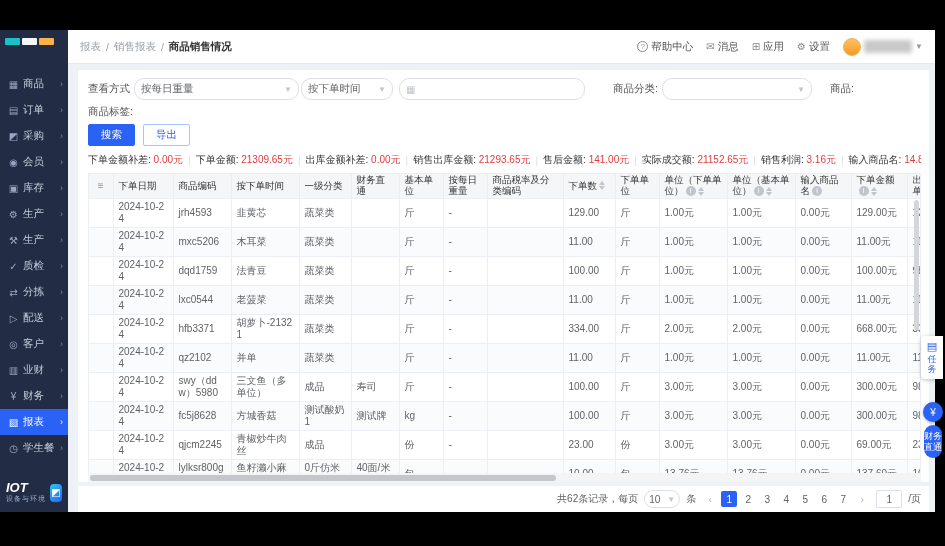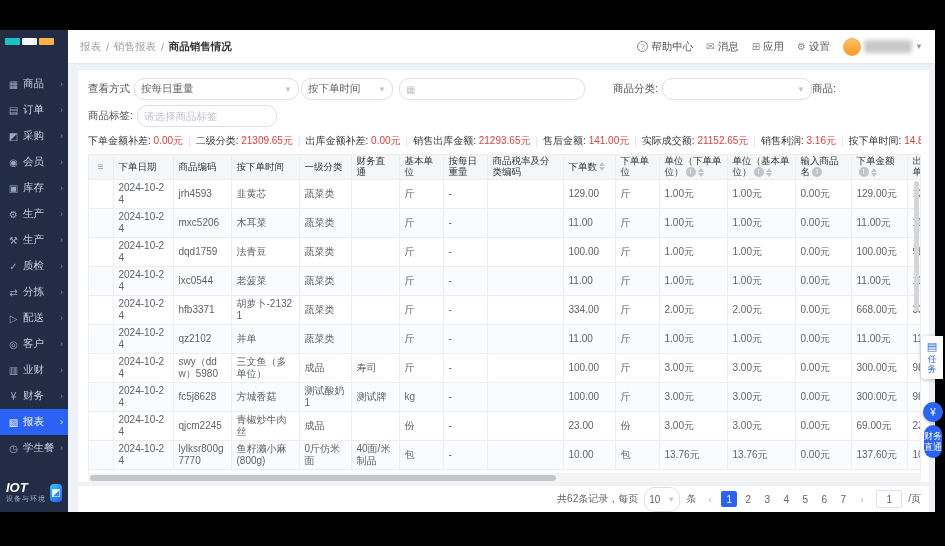--- a/index.html
+++ b/index.html
@@ -61,21 +61,21 @@
   .info{display:inline-block;width:10px;height:10px;border-radius:50%;background:#c0c4cc;color:#fff;font-size:7.5px;line-height:10px;text-align:center;margin-left:2px;vertical-align:middle}
   .sort{display:inline-flex;flex-direction:column;gap:1px;margin-left:2px;vertical-align:middle}
   .sort i{width:0;height:0;border-left:3px solid transparent;border-right:3px solid transparent;display:block}
   .sort i.up{border-bottom:4px solid #c0c4cc}
   .sort i.down{border-top:4px solid #c0c4cc}
   .vscroll{position:absolute;right:1px;top:26px;width:5px;height:130px;background:#d4d6da;border-radius:3px}
   .hscroll{height:9px;background:#f4f4f5;position:relative;flex-shrink:0}
   .hscroll .thumb{position:absolute;left:2px;top:1.5px;height:6px;width:56%;background:#c4c6cb;border-radius:3px}
   
   .pagebar{height:26px;background:#fff;display:flex;align-items:center;justify-content:flex-end;gap:6px;font-size:10px;color:#606266;padding:0 8px;margin-top:4px;flex-shrink:0}
-  .psize{width:36px;height:25px;padding:0 4px;font-size:10px}
+  .psize{width:36px;height:18px;padding:0 4px;font-size:10px}
   .pbtn{min-width:16px;height:16px;border:none;background:transparent;color:#606266;font-size:10px;cursor:pointer;border-radius:2px;font-family:inherit}
   .pbtn.active{background:#2a62f6;color:#fff}
   .pbtn.arrow{color:#b0b3b8}
   .pagelist{display:inline-flex;gap:3px;align-items:center}
   .jump{width:26px;height:18px;border:1px solid #dcdfe6;border-radius:2px;font-size:10px;text-align:center;color:#606266}
   
   .float-task{position:absolute;right:2px;top:336px;width:22px;background:#fff;border-radius:4px 0 0 4px;box-shadow:0 1px 4px rgba(0,0,0,.25);padding:5px 2px;display:flex;flex-direction:column;align-items:center;gap:2px;cursor:pointer}
   .float-task .ticon{color:#2a62f6;font-size:11px;line-height:11px}
   .float-task .tlbl{color:#2a62f6;font-size:9px;line-height:10px;width:10px;text-align:center}
   .float-fin{position:absolute;right:2px;top:402px;display:flex;flex-direction:column;align-items:center;gap:3px;cursor:pointer}
@@ -228,47 +228,48 @@
             <span class="arrow">▼</span>
           </div>
           <div class="datebox" style="width:186px;margin-left:6px">
             <span class="cal" style="margin:0">▦</span>
           </div>
           <span class="flabel" style="margin-left:28px">商品分类:</span>
           <div class="select" style="width:150px">
             <span></span>
             <span class="arrow">▼</span>
           </div>
-          <span class="flabel" style="">商品:</span>
+          <span class="flabel" style="margin-left:18px">商品:</span>
         </div>
 
         <div class="frow">
           <span class="flabel">商品标签:</span>
-          <div class="inputbox" style="width:140px">
-            <input placeholder="请选择商品标签" style="">
-          </div>
-        </div>
-
+        </div>
+
+        <div class="frow">
+          <button class="btn btn-primary">搜索</button>
+          <button class="btn btn-plain">导出</button>
+        </div>
 
         <div class="stats">
             <span class="stat"><span class="sl">下单金额补差: </span><span class="sv">0.00元</span></span>
             <span class="sep">|</span>
-            <span class="stat"><span class="sl">二级分类: </span><span class="sv">21309.65元</span></span>
+            <span class="stat"><span class="sl">下单金额: </span><span class="sv">21309.65元</span></span>
             <span class="sep">|</span>
             <span class="stat"><span class="sl">出库金额补差: </span><span class="sv">0.00元</span></span>
             <span class="sep">|</span>
             <span class="stat"><span class="sl">销售出库金额: </span><span class="sv">21293.65元</span></span>
             <span class="sep">|</span>
             <span class="stat"><span class="sl">售后金额: </span><span class="sv">141.00元</span></span>
             <span class="sep">|</span>
             <span class="stat"><span class="sl">实际成交额: </span><span class="sv">21152.65元</span></span>
             <span class="sep">|</span>
             <span class="stat"><span class="sl">销售利润: </span><span class="sv">3.16元</span></span>
             <span class="sep">|</span>
-            <span class="stat"><span class="sl">按下单时间: </span><span class="sv">14.83元</span></span>
+            <span class="stat"><span class="sl">输入商品名: </span><span class="sv">14.83元</span></span>
           </div>
 
         <div class="table-wrap">
           <table>
             <colgroup id="colgroup">
                 <col style="width: 24px;">
                 <col style="width: 60px;">
                 <col style="width: 58px;">
                 <col style="width: 68px;">
                 <col style="width: 52px;">

